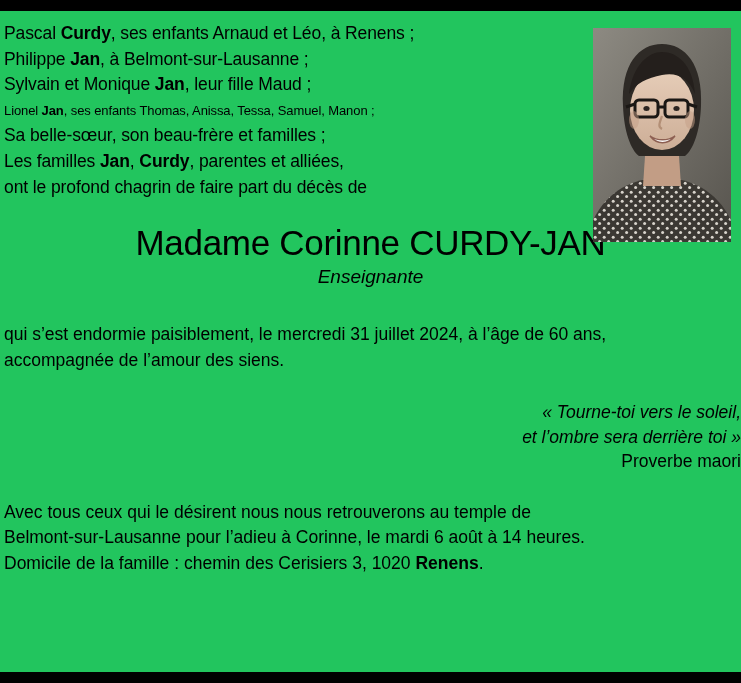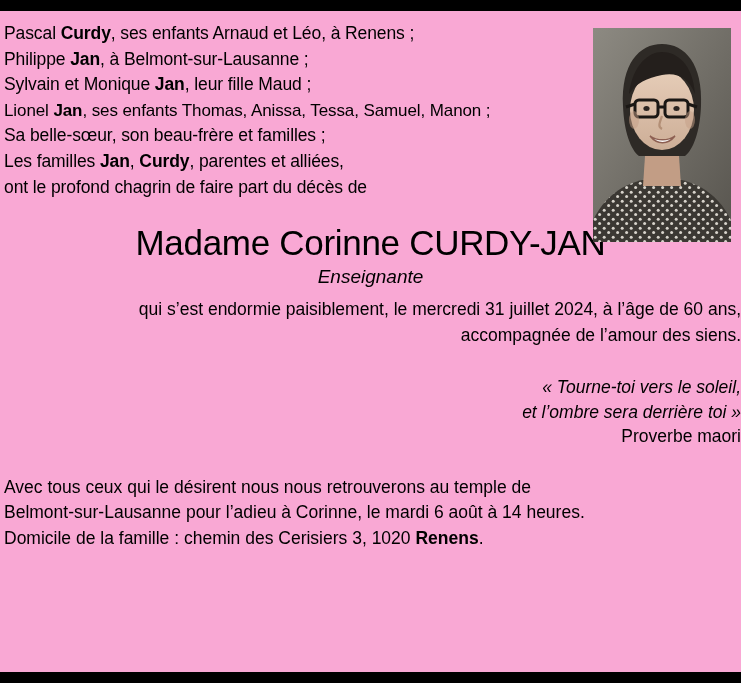--- a/index.html
+++ b/index.html
@@ -12,21 +12,21 @@
     height: 683px;
     font-family: "Liberation Sans", sans-serif;
     color: #000000;
     overflow: hidden;
   }
   .notice {
     position: relative;
     width: 741px;
     height: 683px;
     box-sizing: border-box;
-    background: #f9a8d4;
+    background: #22c55e;
   }
   .rule-top {
     position: absolute;
     top: 0;
     left: 0;
     width: 741px;
     height: 11px;
     background: #000000;
   }
   .rule-bottom {
@@ -62,21 +62,21 @@
 
   
   .family {
     width: 585px;
     font-size: 17.5px;
     line-height: 25.6px;
     letter-spacing: -0.1px;
   }
   .family .line { white-space: nowrap; }
   .family b { font-weight: bold; }
-  .family .line.small { font-size: 17px; }
+  .family .line.small { font-size: 13px; }
 
   
   .name-block {
     margin-top: 23px;
     text-align: center;
     width: 733px;
   }
   .deceased-name {
     font-size: 35px;
     font-weight: normal;
@@ -85,25 +85,24 @@
   }
   .profession {
     font-size: 19px;
     font-style: italic;
     line-height: 26px;
     margin-top: 1px;
   }
 
   
   .death-info {
-    margin-top: 7px;
+    margin-top: 32px;
     font-size: 17.5px;
     line-height: 25.5px;
     width: 737px;
-    text-align: right;
   }
   .death-info .line { white-space: nowrap; }
 
   
   .quote {
     margin-top: 27px;
     text-align: right;
     width: 737px;
     font-size: 17.5px;
     line-height: 24.5px;

